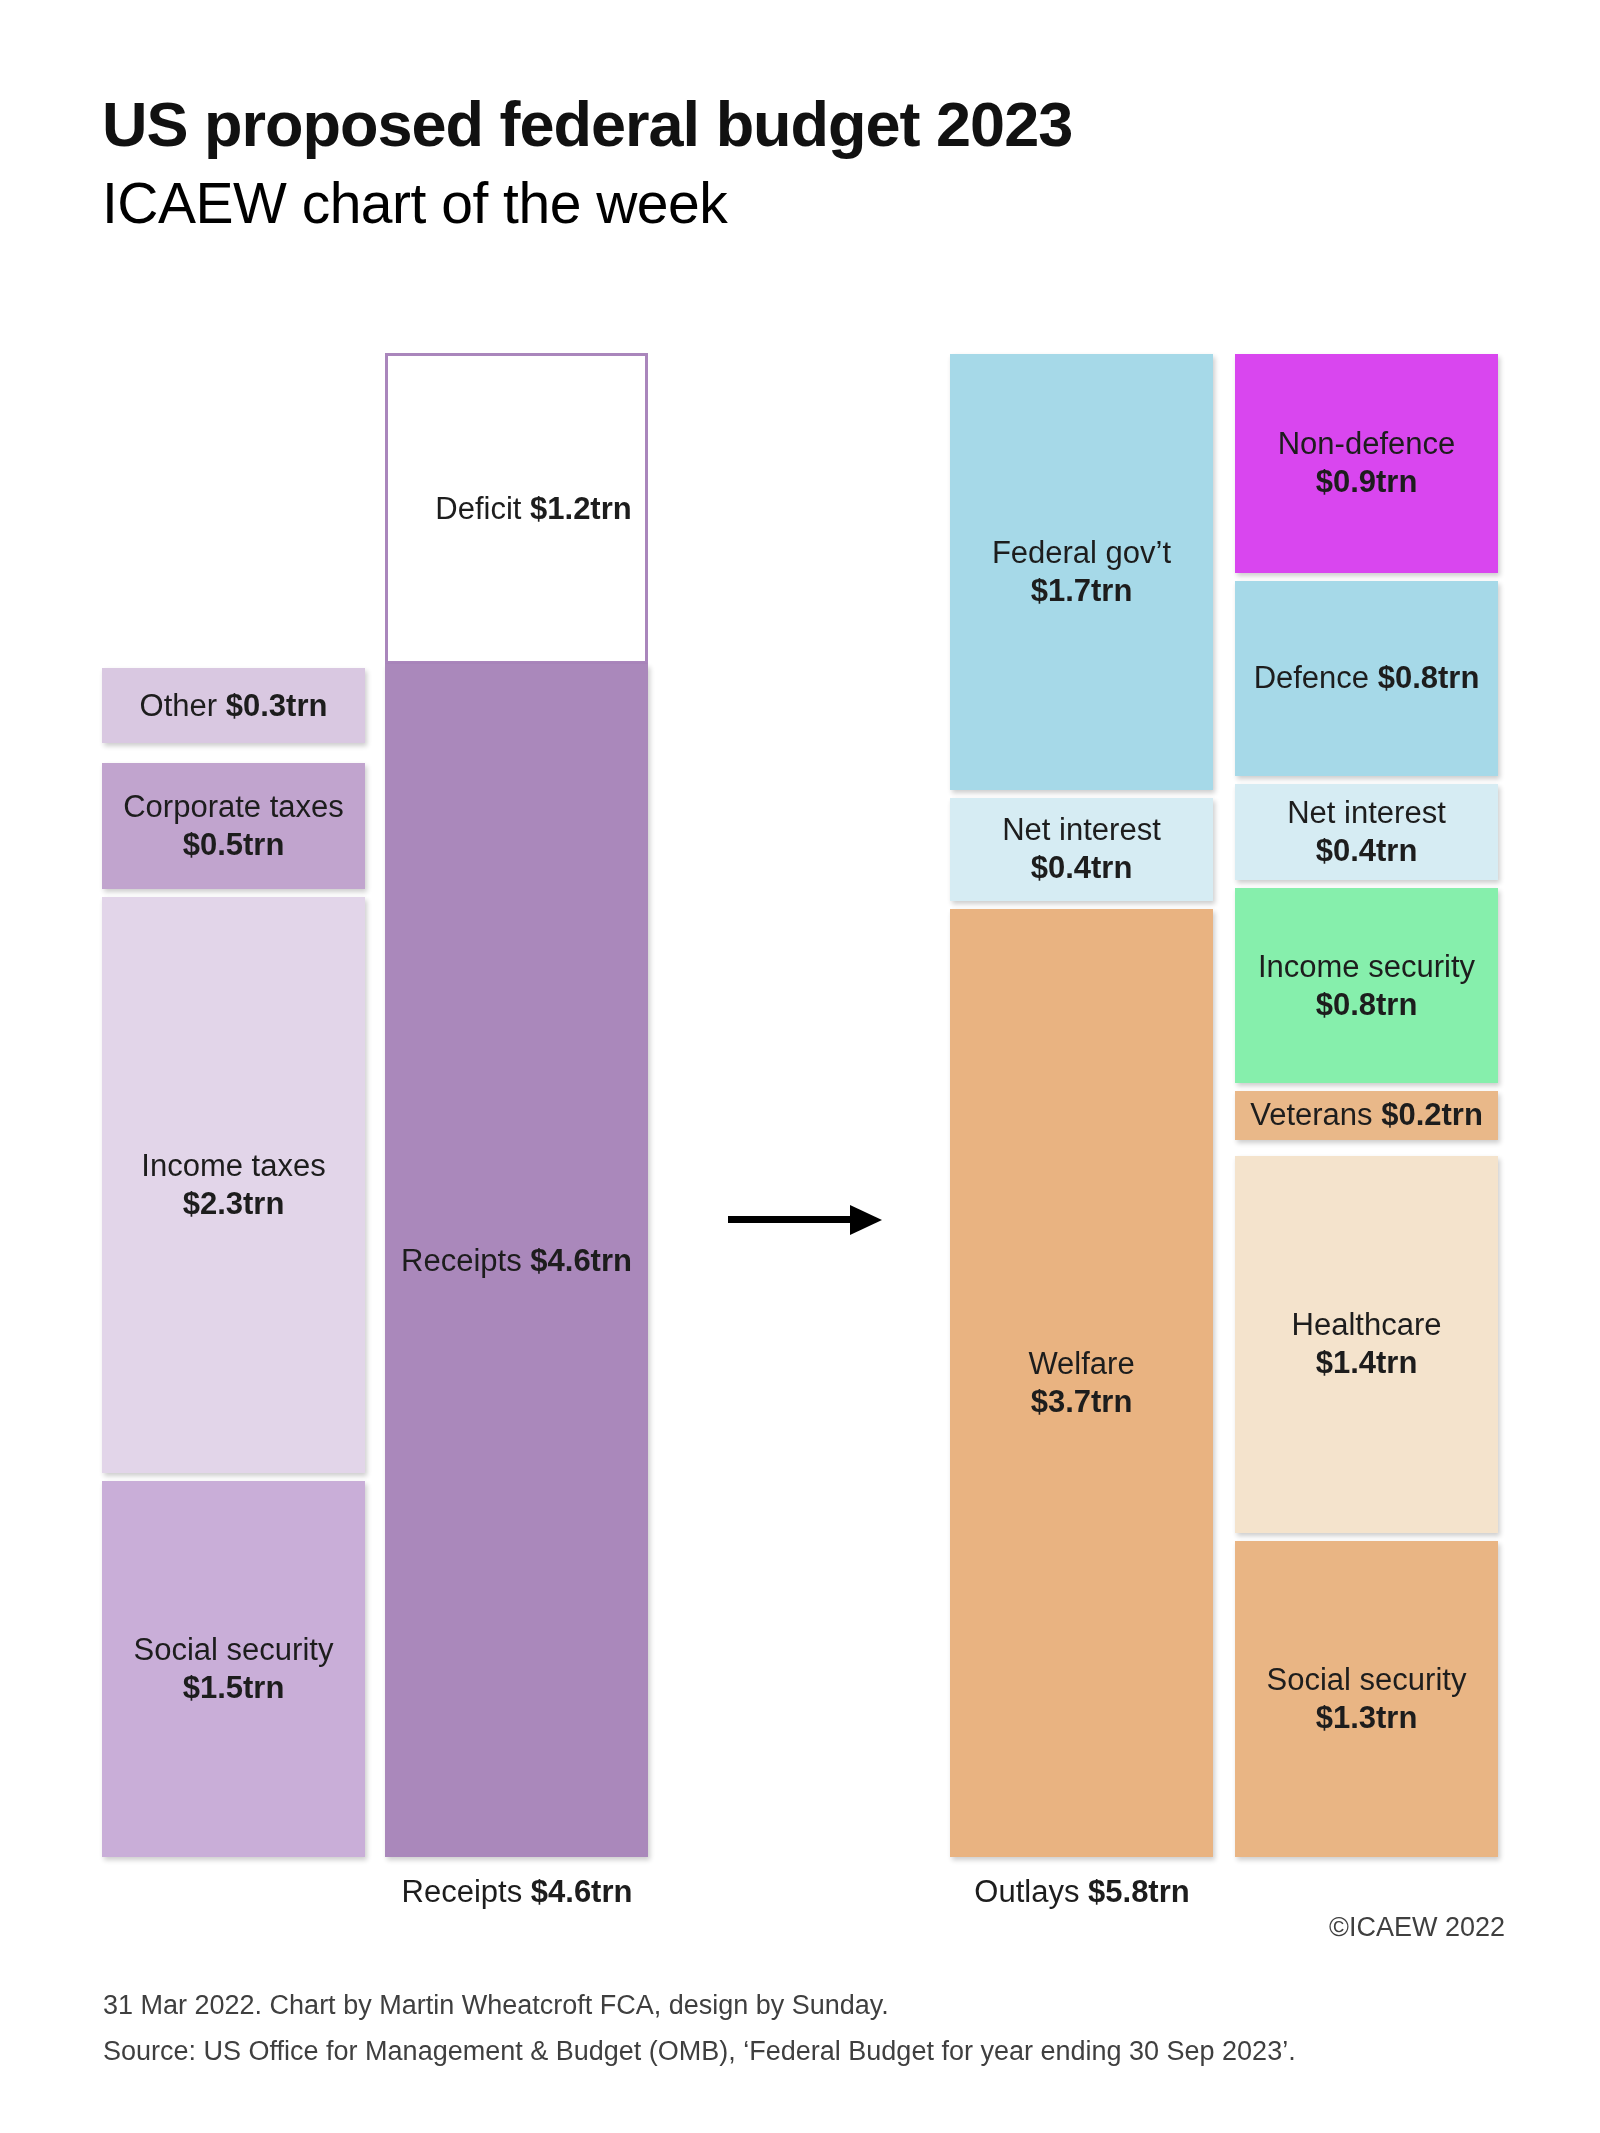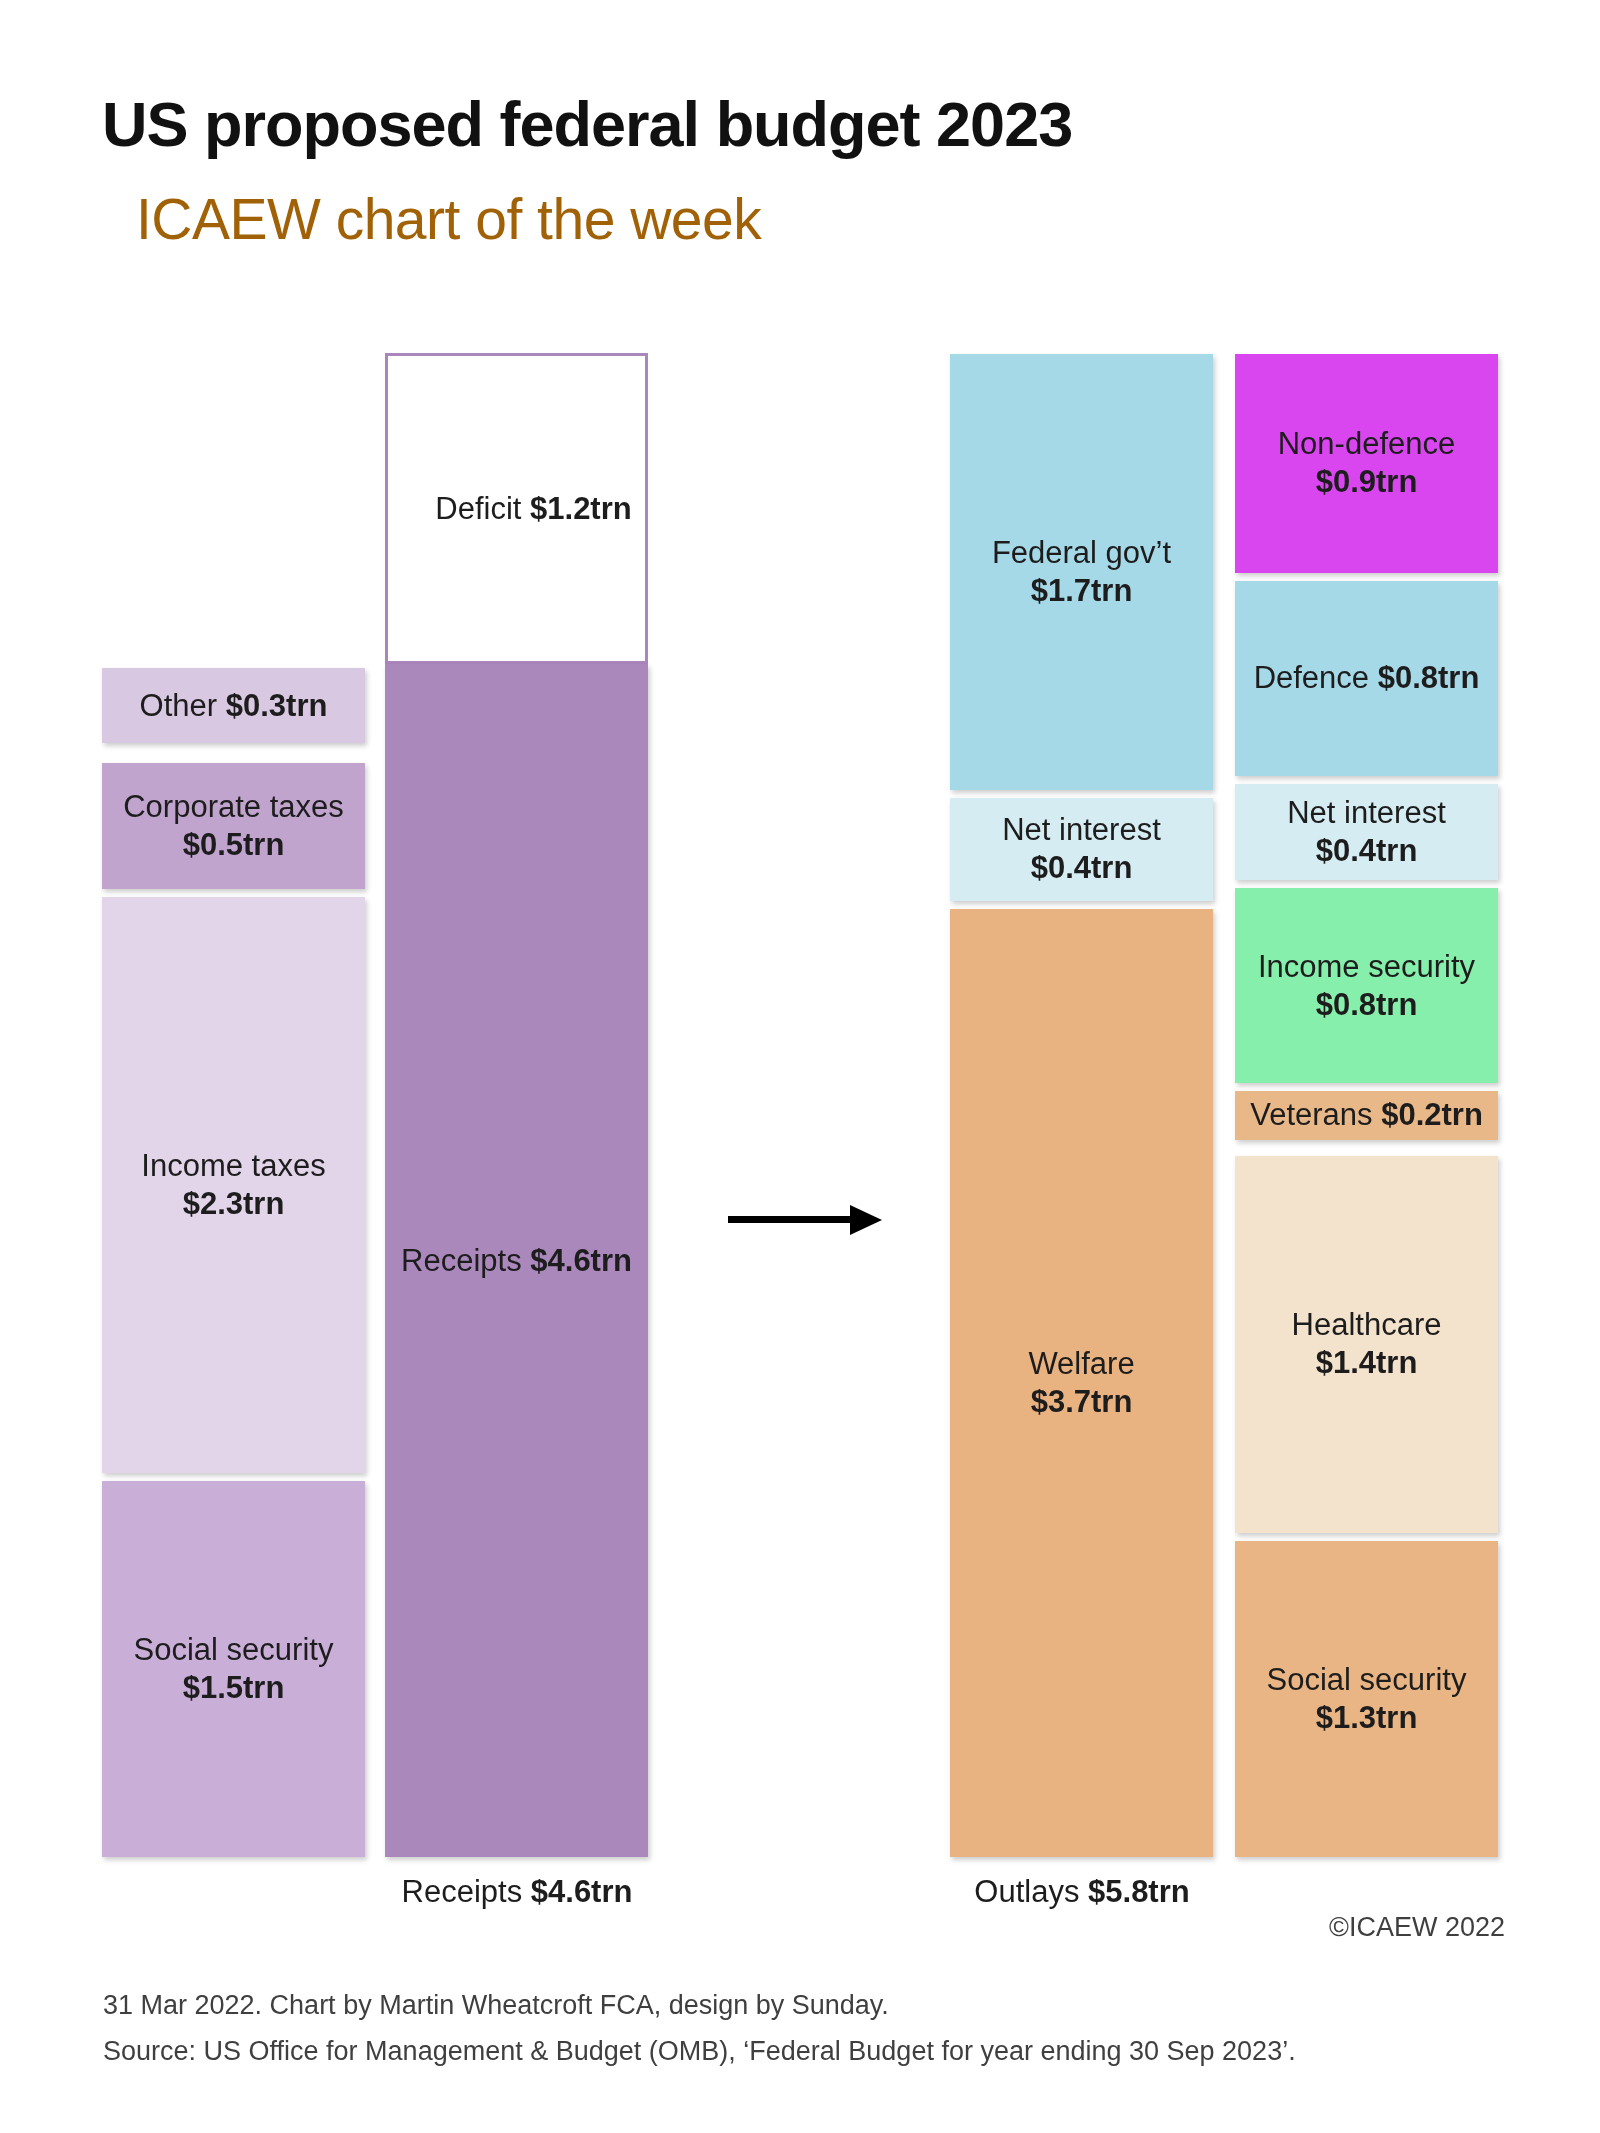--- a/index.html
+++ b/index.html
@@ -5,22 +5,22 @@
   html,body{margin:0;padding:0;}
   body{
     width:1600px;height:2133px;background:#ffffff;position:relative;overflow:hidden;
     font-family:"Liberation Sans","DejaVu Sans",sans-serif;color:#1d1d1d;
   }
   .title{
     position:absolute;left:102px;top:88px;font-size:63px;font-weight:700;
     letter-spacing:-1px;color:#111;white-space:nowrap;
   }
   .subtitle{
-    position:absolute;left:102px;top:186px;font-size:57px;font-weight:400;
-    letter-spacing:-0.5px;color:#a16207;white-space:nowrap;margin-left:34px;
+    position:absolute;left:102px;top:170px;font-size:57px;font-weight:400;
+    letter-spacing:-0.5px;color:#000000;white-space:nowrap;
   }
   .col{
     position:absolute;width:263px;display:flex;flex-direction:column;
     justify-content:flex-end;align-items:stretch;
   }
   #col-receipts-breakdown{left:102px;top:668px;height:1189px;}
   #col-receipts-total   {left:385px;top:353px;height:1504px;}
   #col-outlays-main     {left:950px;top:354px;height:1503px;}
   #col-outlays-breakdown{left:1235px;top:354px;height:1503px;}
   .block{

